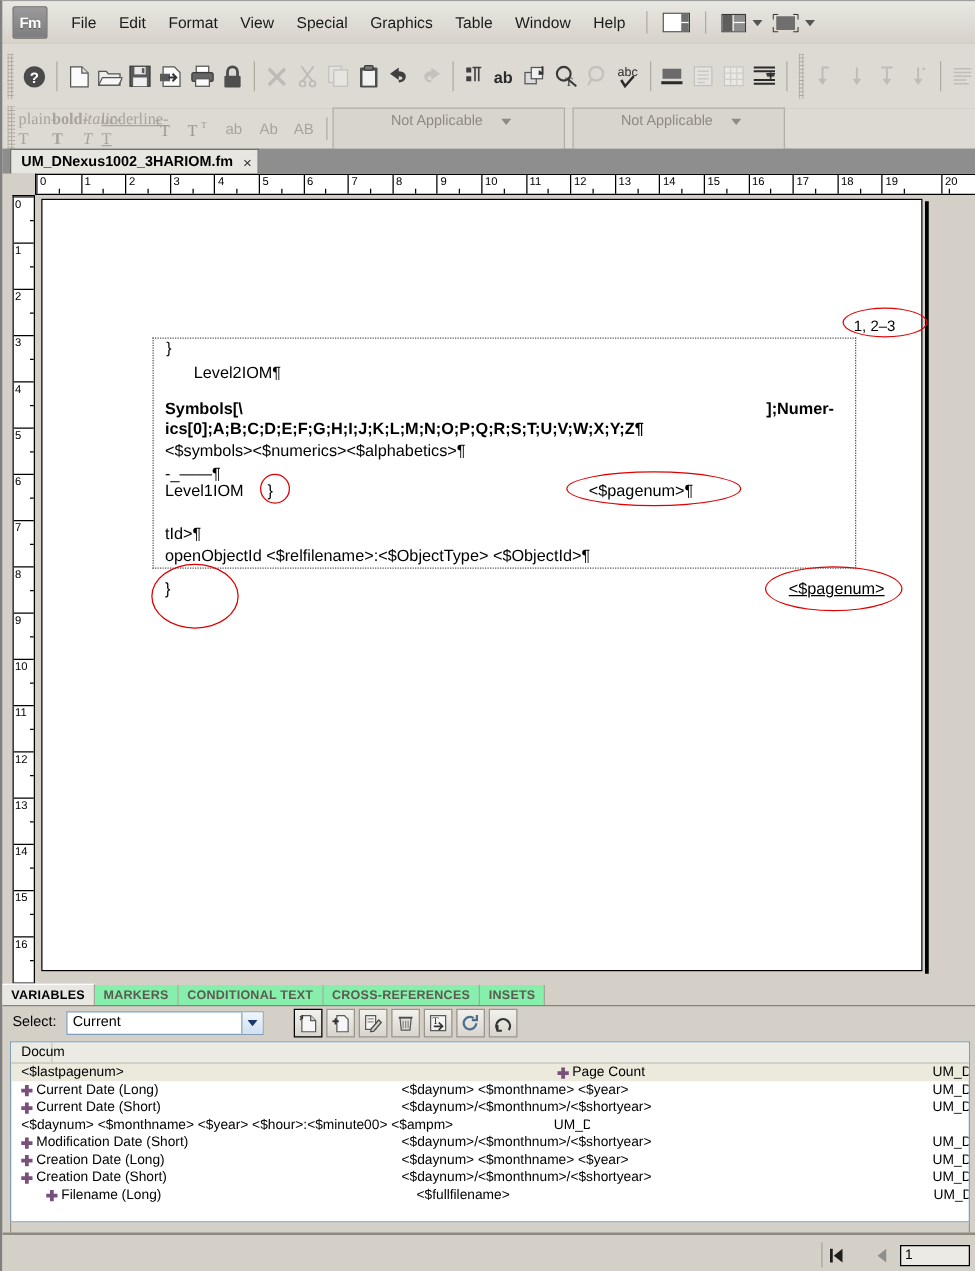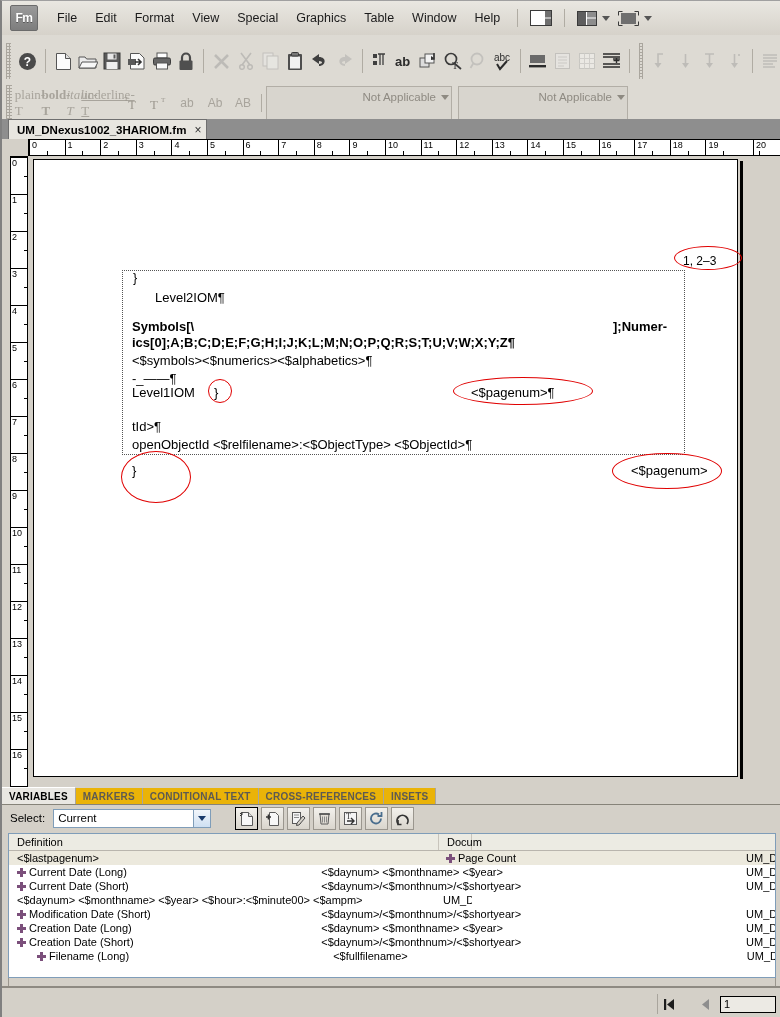--- a/index.html
+++ b/index.html
@@ -42,22 +42,22 @@
   .tb-btn.dim{opacity:.38;}
   .tb-sep{width:1px;height:24px;background:#b0aca3;margin:0 5px;}
 
   
   .formatbar{position:absolute;left:0;top:86px;width:780px;height:32px;
              background:#dddad3;border-bottom:1px solid #8e8a82;display:flex;align-items:center;}
   .fb-btn{width:24px;height:22px;display:flex;align-items:center;justify-content:center;
           color:#9d9990;font-size:13px;margin:0 1px;cursor:default;}
   .fb-btn.dim{color:#a8a49c;}
   .fb-combo{height:20px;background:#d8d5ce;border:1px solid #b2aea6;
-            display:flex;align-items:center;justify-content:flex-end;
-            padding:0 2px 12px 6px;color:#8e8a82;font-size:11.5px;cursor:default;}
+            display:flex;align-items:center;justify-content:center;
+            padding:0 2px 12px 6px;color:#8e8a82;font-size:11.5px;cursor:default;gap:10px;}
   .fb-combo .caret{border-top-color:#8e8a82;}
 
   
   .tabstrip{position:absolute;left:0;top:118px;width:780px;height:20px;
             background:#8e8e8e;display:flex;align-items:flex-end;}
   .doctab{height:19px;background:#e8e6e0;border:1px solid #6f6f6f;border-bottom:none;
           display:flex;align-items:center;padding:0 5px 0 8px;font-size:11.5px;
           color:#000;font-weight:bold;margin-left:6px;cursor:default;}
   .tabclose{margin-left:8px;font-size:12px;color:#333;font-weight:normal;cursor:default;}
 
@@ -88,21 +88,21 @@
   .ellipse{position:absolute;border:1.6px solid #e00000;border-radius:50%;
            box-sizing:border-box;pointer-events:none;}
 
   
   .panel{position:absolute;left:0;top:786px;width:780px;height:231px;background:#d4d0c8;}
   .ptabs{position:absolute;left:0;top:0;width:780px;height:17px;
          background:#d4d0c8;display:flex;align-items:flex-end;
          border-bottom:1px solid #868379;}
   .ptab{height:16px;padding:0 7px;font-size:10px;font-weight:bold;
         color:#5d5a52;letter-spacing:.2px;display:flex;align-items:center;
-        background:#eab308;border-right:1px solid #a9a59d;cursor:default;}
+        background:#86efac;border-right:1px solid #a9a59d;cursor:default;}
   .ptab.active{background:#e9e7e2;color:#000;border-top:1px solid #fff;}
 
   .prow{position:absolute;left:0;top:17px;width:780px;height:28px;display:flex;align-items:center;}
   .plabel{margin-left:8px;font-size:11.5px;color:#000;}
   .pselect{margin-left:8px;width:158px;height:19px;background:#fff;border:1px solid #7f9db9;
            display:flex;align-items:center;justify-content:space-between;
            font-size:11.5px;color:#000;padding-left:4px;box-sizing:border-box;cursor:default;}
   .psel-arrow{width:16px;height:17px;background:linear-gradient(#f2f6fb,#cfe0f2);
               border-left:1px solid #7f9db9;display:flex;align-items:center;justify-content:center;}
   .pbtns{display:flex;margin-left:24px;}
@@ -505,21 +505,21 @@
             <div class="doctext" style="left: 490px; top: 48px; font-size: 13px; font-weight: bold;">];Numer-</div>
             <div class="doctext" style="left: 9px; top: 64px; font-size: 13px; font-weight: bold;">ics[0];A;B;C;D;E;F;G;H;I;J;K;L;M;N;O;P;Q;R;S;T;U;V;W;X;Y;Z¶</div>
             <div class="doctext" style="left: 9px; top: 82px; font-size: 13px;">&lt;$symbols&gt;&lt;$numerics&gt;&lt;$alphabetics&gt;¶</div>
             <div class="doctext" style="left: 9px; top: 100px; font-size: 13px;">-_——¶</div>
             <div class="doctext" style="left: 9px; top: 114px; font-size: 13px;">Level1IOM</div>
             <div class="doctext" style="left: 91px; top: 114px; font-size: 13px;">}</div>
             <div class="doctext" style="left: 348px; top: 114px; font-size: 13px;">&lt;$pagenum&gt;¶</div>
             <div class="doctext" style="left: 9px; top: 148px; font-size: 13px;">tId&gt;¶</div>
             <div class="doctext" style="left: 9px; top: 166px; font-size: 13px;">openObjectId &lt;$relfilename&gt;:&lt;$ObjectType&gt; &lt;$ObjectId&gt;¶</div>
             <div class="doctext" style="left: 9px; top: 192px; font-size: 13px;">}</div>
-            <div class="doctext" style="left: 508px; top: 192px; font-size: 13px;">&lt;$pagenum&gt;</div>
+            <div class="doctext" style="left: 508px; top: 192px; font-size: 13px; text-decoration: underline;">&lt;$pagenum&gt;</div>
             <div class="doctext" style="left: 560px; top: -17px; font-size: 12px;">1, 2–3</div>
             <div class="ellipse" style="left: 551px; top: -25px; width: 68px; height: 24px; border-color: rgb(224, 0, 0);"></div>
             <div class="ellipse" style="left: 85px; top: 108px; width: 24px; height: 24px; border-color: rgb(224, 0, 0);"></div>
             <div class="ellipse" style="left: 330px; top: 106px; width: 140px; height: 28px; border-color: rgb(224, 0, 0);"></div>
             <div class="ellipse" style="left: -2px; top: 180px; width: 70px; height: 52px; border-color: rgb(224, 0, 0);"></div>
             <div class="ellipse" style="left: 489px; top: 182px; width: 110px; height: 36px; border-color: rgb(224, 0, 0);"></div>
           </div>
       </div>
       <div class="vscroll"></div>
     </div>
@@ -589,23 +589,20 @@
           <svg width="15" height="15" viewBox="0 0 15 15">
               <path d="M3 13 a5.5 5.5 0 1 1 9 0" fill="none" stroke="#333" stroke-width="1.8"></path>
               <path d="M3 9 v4.5 h3.5" fill="none" stroke="#333" stroke-width="1.6"></path>
             </svg>
         </div>
       </div>
     </div>
 
     <div class="grid">
       <div class="ghead" id="ghead">
-          <div class="gh" style="width: 430px;">
-            <span>Definition</span>
-          </div>
           <div class="gh" style="width: 33px;">
             <span>Docum</span>
           </div>
         </div>
       <div id="gbody">
           <div class="grow sel">
             <div class="gc" style="width: 430px; padding-left: 8px;">&lt;$lastpagenum&gt;</div>
             <div class="gc" style="width: 305px;">
               <span class="varicon"></span>
               <span>Page Count</span>

